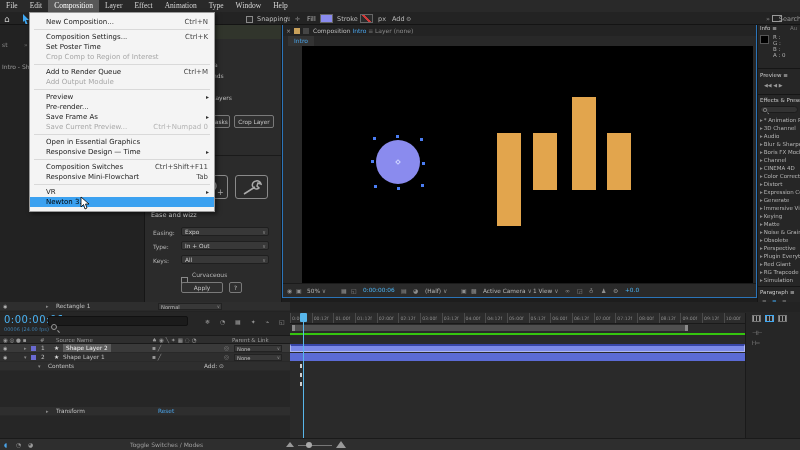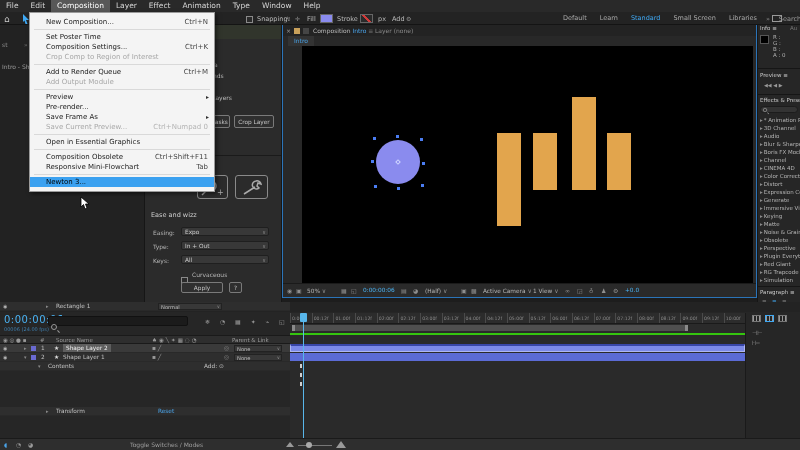--- a/index.html
+++ b/index.html
@@ -3,21 +3,21 @@
 <meta charset="utf-8">
 <style>
   * { margin:0; padding:0; box-sizing:border-box; }
   body { background:#101010; }
   .app { position:relative; width:800px; height:450px; overflow:hidden; background:#1d1d1d;
          font-family:"DejaVu Sans","Liberation Sans",sans-serif; color:#c8c8c8; -webkit-font-smoothing:antialiased; }
   .abs { position:absolute; }
 
   
   .menubar { left:0; top:0; width:800px; height:12px; background:#292929; display:flex; align-items:center; font-size:7.5px; color:#d6d6d6; z-index:40; }
-  .menubar .mb-item { padding:0 6px; line-height:12px; height:12px; }
+  .menubar .mb-item { padding:0 6px; line-height:12px; height:12px;font-family:Liberation Serif, serif; }
   .menubar .mb-item.active { background:#585858; color:#fff; }
 
   
   .toolbar { left:0; top:12px; width:800px; height:13px; background:#232323; border-bottom:1px solid #141414; font-size:6.5px; color:#bbb; z-index:5; }
   .tool-home { left:4px; top:2px; font-size:9px; color:#ccc; }
   .tool-arrow { left:22px; top:2px; }
   .chk { display:inline-block; width:7px; height:7px; border:1px solid #8a8a8a; background:#2a2a2a; vertical-align:middle; }
   .chk.checked { background:#3f87d8; border-color:#3f87d8; color:#fff; font-size:6px; line-height:7px; text-align:center; }
   .swatch-fill { display:inline-block; width:13px; height:9px; background:#8a8bee; border:1px solid #666; vertical-align:middle; }
   .swatch-stroke { display:inline-block; width:13px; height:9px; background:#2a2a2a; border:1px solid #666; vertical-align:middle;
@@ -121,28 +121,20 @@
     <span class="abs" style="left:257px;top:3px;">Snapping</span>
     <span class="abs ico" style="left:286px;top:3px;">↯</span>
     <span class="abs ico" style="left:295px;top:3px;">✛</span>
     <span class="abs" style="left:307px;top:3px;">Fill</span>
     <span class="abs swatch-fill" style="left:320px;top:2px;"></span>
     <span class="abs" style="left:337px;top:3px;">Stroke</span>
     <span class="abs swatch-stroke" style="left:360px;top:2px;"></span>
     <span class="abs" style="left:378px;top:3px;">px</span>
     <span class="abs" style="left:392px;top:3px;">Add</span>
     <span class="abs ico" style="left:406px;top:3px;">⚙</span>
-    <span class="abs workspaces">
-
-    <span class="ws">Default</span>
-        <span class="ws">Learn</span>
-        <span class="ws active">Standard</span>
-        <span class="ws">Small Screen</span>
-        <span class="ws">Libraries</span>
-      </span>
     <span class="abs" style="right:30px;top:3px;color:#888;">»</span>
     <span class="abs winicon" style="right:18px;top:3px;"></span>
 
     <span class="abs" style="right:-18px;top:3px;color:#999;">Search Help</span>
   </div>
 
   <div class="abs left-panel">
     <span class="abs" style="left:2px;top:16px;">st</span>
     <span class="abs" style="left:24px;top:16px;color:#777;">»</span>
     <span class="abs" style="left:2px;top:38px;color:#9a9a9a;">Intro - Shape L</span>
@@ -440,28 +432,28 @@
         <span class="mi-arrow"></span>
       </div>
 
       <div class="mi sep">
         <span class="mi-label"></span>
         <span class="mi-short"></span>
         <span class="mi-arrow"></span>
       </div>
 
       <div class="mi">
-        <span class="mi-label">Set Poster Time</span>
-        <span class="mi-short"></span>
-        <span class="mi-arrow"></span>
-      </div>
-
-      <div class="mi">
         <span class="mi-label">Composition Settings...</span>
         <span class="mi-short">Ctrl+K</span>
+        <span class="mi-arrow"></span>
+      </div>
+
+      <div class="mi">
+        <span class="mi-label">Set Poster Time</span>
+        <span class="mi-short"></span>
         <span class="mi-arrow"></span>
       </div>
 
 
       <div class="mi disabled">
         <span class="mi-label">Crop Comp to Region of Interest</span>
         <span class="mi-short"></span>
         <span class="mi-arrow"></span>
       </div>
 
@@ -519,45 +511,55 @@
         <span class="mi-short"></span>
         <span class="mi-arrow"></span>
       </div>
 
       <div class="mi">
         <span class="mi-label">Open in Essential Graphics</span>
         <span class="mi-short"></span>
         <span class="mi-arrow"></span>
       </div>
 
+      <div class="mi">
+        <span class="mi-label">Responsive Design — Time</span>
+        <span class="mi-short"></span>
+        <span class="mi-arrow">▸</span>
+      </div>
 
       <div class="mi sep">
         <span class="mi-label"></span>
         <span class="mi-short"></span>
         <span class="mi-arrow"></span>
       </div>
 
       <div class="mi">
-        <span class="mi-label">Composition Obsolete</span>
+        <span class="mi-label">Composition Switches</span>
         <span class="mi-short">Ctrl+Shift+F11</span>
         <span class="mi-arrow"></span>
       </div>
 
       <div class="mi">
         <span class="mi-label">Responsive Mini-Flowchart</span>
         <span class="mi-short">Tab</span>
         <span class="mi-arrow"></span>
       </div>
 
       <div class="mi sep">
         <span class="mi-label"></span>
         <span class="mi-short"></span>
         <span class="mi-arrow"></span>
       </div>
 
+      <div class="mi">
+        <span class="mi-label">VR</span>
+        <span class="mi-short"></span>
+        <span class="mi-arrow">▸</span>
+      </div>
 
       <div class="mi hl">
         <span class="mi-label">Newton 3...</span>
         <span class="mi-short"></span>
         <span class="mi-arrow"></span>
       </div>
     </div>
   <svg class="abs cursor-svg" width="10" height="14">
     <polygon points="1,1 1,11 3.5,8.5 5,13 7,12 5.5,8 9,8" fill="#fff" stroke="#000" stroke-width="0.8"></polygon>
   </svg>

